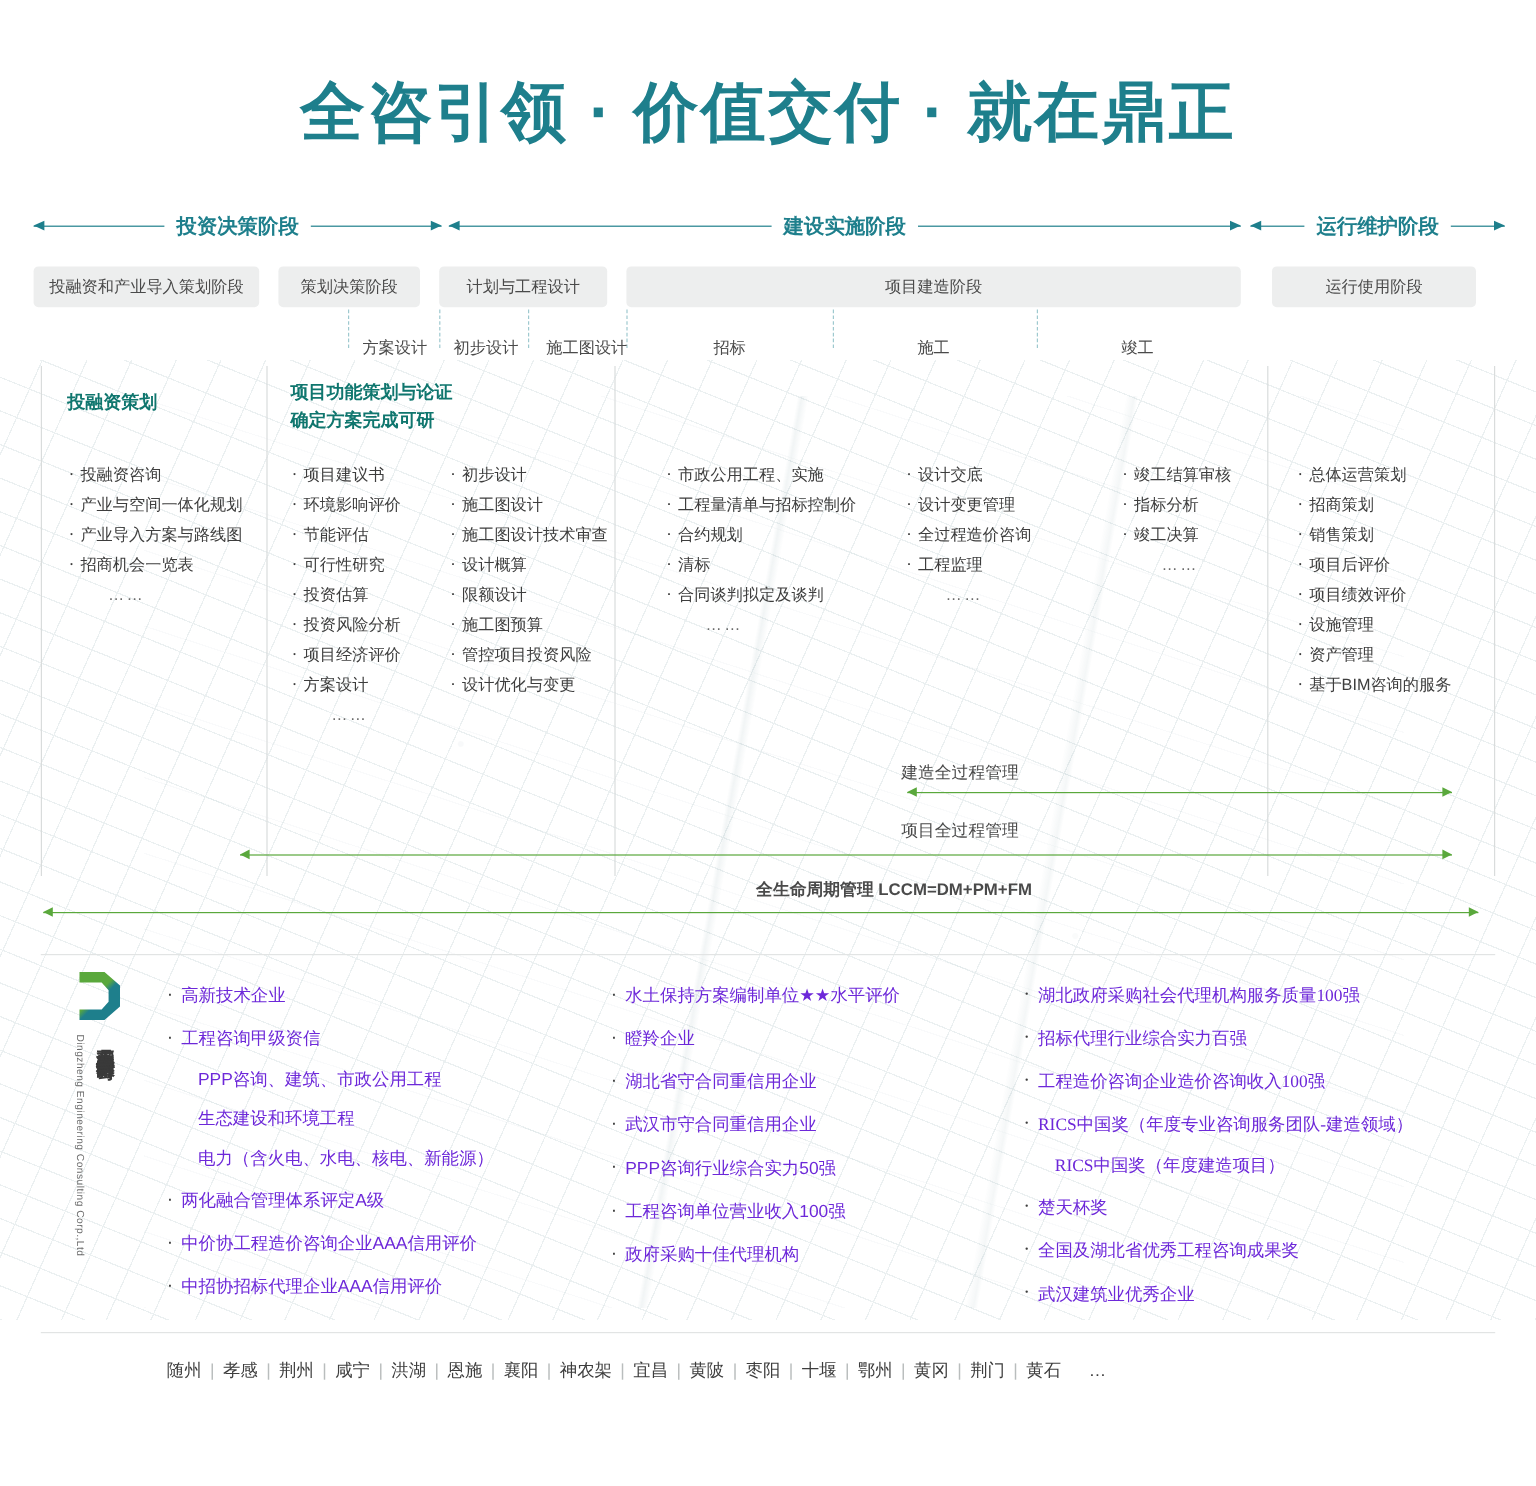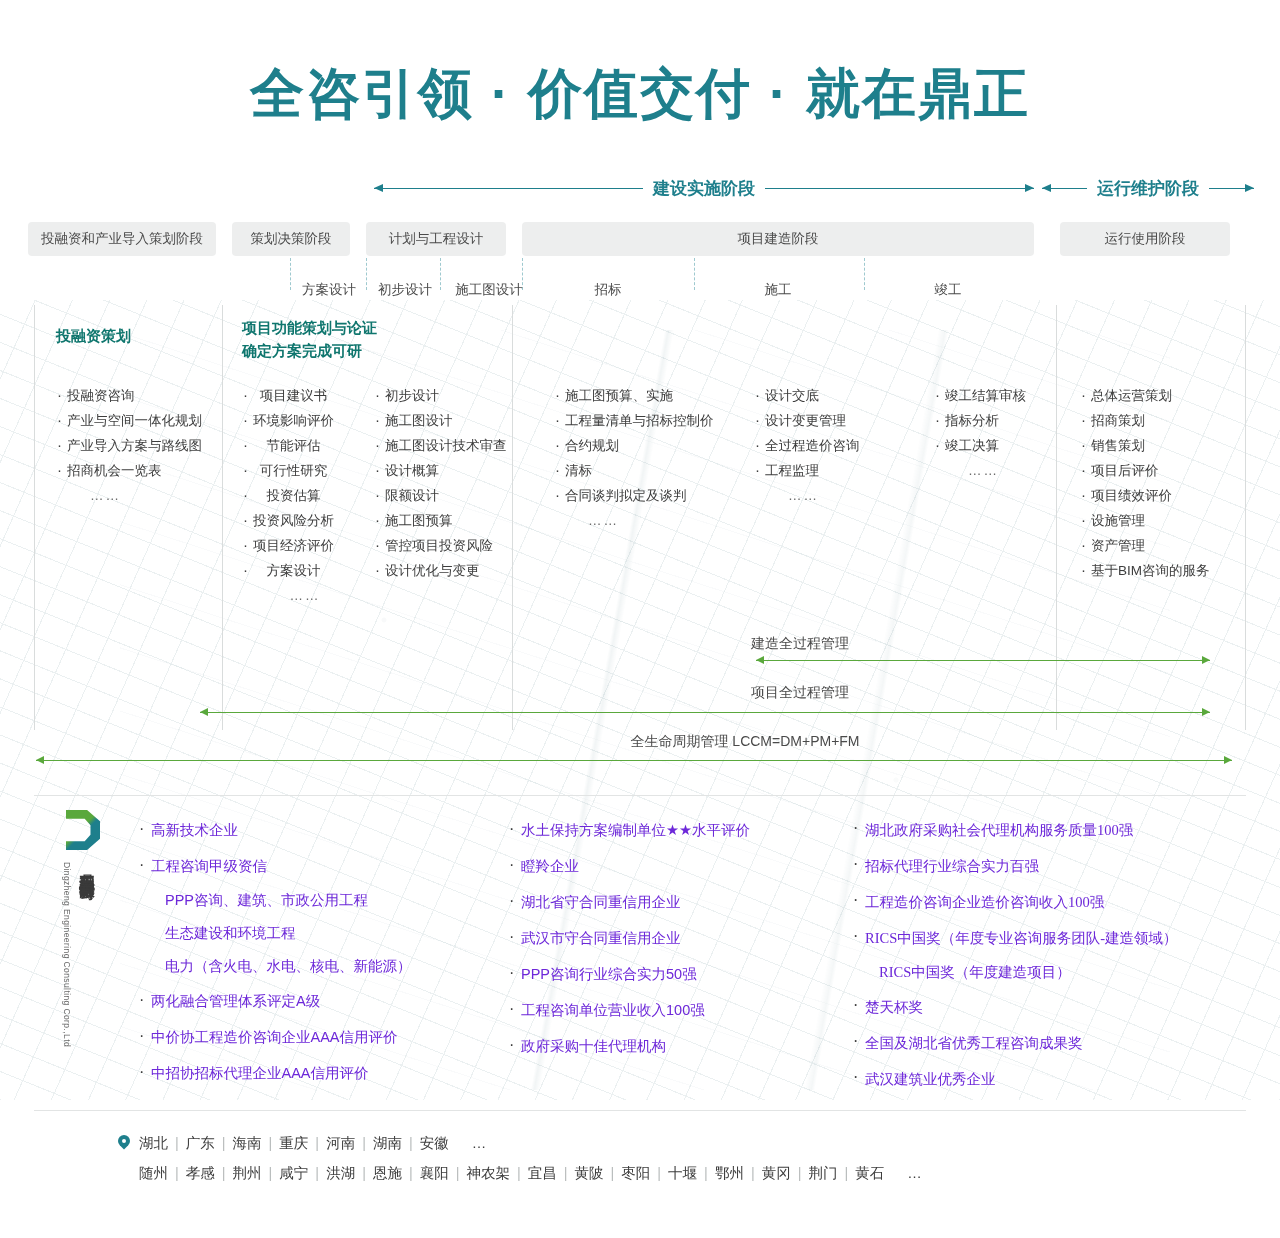--- a/index.html
+++ b/index.html
@@ -156,20 +156,25 @@
 </style>
 </head>
 <body>
 
 <div class="bg-art"></div>
 <div class="bg-art2"></div>
 
 <div class="title">全咨引领 · 价值交付 · 就在鼎正</div>
 
 <div class="phase-arrows">
+  <div class="arrow-group" style="left:28px; width:340px;">
+    <div class="arrow-line left"></div>
+    <div class="arrow-label">投资决策阶段</div>
+    <div class="arrow-line right"></div>
+  </div>
   <div class="arrow-group" style="left:374px; width:660px;">
     <div class="arrow-line left"></div>
     <div class="arrow-label">建设实施阶段</div>
     <div class="arrow-line right"></div>
   </div>
   <div class="arrow-group" style="left:1042px; width:212px;">
     <div class="arrow-line left"></div>
     <div class="arrow-label">运行维护阶段</div>
     <div class="arrow-line right"></div>
   </div>
@@ -208,21 +213,21 @@
     <li>产业与空间一体化规划</li>
     <li>产业导入方案与路线图</li>
     <li>招商机会一览表</li>
     <li class="ellipsis">……</li>
   </ul>
 
   <div class="col-head" style="left:208px; top:12px;">
     <div>项目功能策划与论证</div>
     <div>确定方案完成可研</div>
   </div>
-  <ul class="items" style="left:208px; top:78px;text-align:center;">
+  <ul class="items" style="left:208px; top:78px;">
     <li>项目建议书</li>
     <li>环境影响评价</li>
     <li>节能评估</li>
     <li>可行性研究</li>
     <li>投资估算</li>
     <li>投资风险分析</li>
     <li>项目经济评价</li>
     <li>方案设计</li>
     <li class="ellipsis">……</li>
   </ul>
@@ -232,21 +237,21 @@
     <li>施工图设计</li>
     <li>施工图设计技术审查</li>
     <li>设计概算</li>
     <li>限额设计</li>
     <li>施工图预算</li>
     <li>管控项目投资风险</li>
     <li>设计优化与变更</li>
   </ul>
 
   <ul class="items" style="left:520px; top:78px;">
-    <li>施工图预算、实施</li>
+    <li>市政公用工程、实施</li>
     <li>工程量清单与招标控制价</li>
     <li>合约规划</li>
     <li>清标</li>
     <li>合同谈判拟定及谈判</li>
     <li class="ellipsis">……</li>
   </ul>
 
   <ul class="items" style="left:720px; top:78px;">
     <li>设计交底</li>
     <li>设计变更管理</li>
@@ -273,21 +278,21 @@
     <li>基于BIM咨询的服务</li>
   </ul>
 </div>
 
 <div class="span-label" style="left:700px; top:635px; width:200px;">建造全过程管理</div>
 <div class="span-bar green" style="left:756px; top:660px; width:454px;"></div>
 
 <div class="span-label" style="left:700px; top:684px; width:200px;">项目全过程管理</div>
 <div class="span-bar green" style="left:200px; top:712px; width:1010px;"></div>
 
-<div class="span-label" style="left:585px; top:733px; width:320px;">全生命周期管理 LCCM=DM+PM+FM</div>
+<div class="span-label" style="left:585px; top:733px; width:320px;font-weight:bold;">全生命周期管理 LCCM=DM+PM+FM</div>
 <div class="span-bar green" style="left:36px; top:760px; width:1196px;"></div>
 
 <div class="divider" style="top:795px;"></div>
 
 <div class="logo-wrap">
   <div class="logo-mark">
       <div class="d-shape"></div>
     </div>
   <div class="logo-cn">鼎正工程咨询股份有限公司</div>
   <div class="logo-en">Dingzheng Engineering Consulting Corp.,Ltd</div>
@@ -321,19 +326,16 @@
   <li>RICS中国奖（年度专业咨询服务团队-建造领域）</li>
   <li class="sub">RICS中国奖（年度建造项目）</li>
   <li>楚天杯奖</li>
   <li>全国及湖北省优秀工程咨询成果奖</li>
   <li>武汉建筑业优秀企业</li>
 </ul>
 
 <div class="divider" style="top:1110px;"></div>
 
 <div class="footer">
-  <div class="footer-row">
-    <span class="pin"></span><span>湖北</span><span class="sep">|</span><span>广东</span><span class="sep">|</span><span>海南</span><span class="sep">|</span><span>重庆</span><span class="sep">|</span><span>河南</span><span class="sep">|</span><span>湖南</span><span class="sep">|</span><span>安徽</span><span class="sep" style="padding-left:12px">&nbsp;</span><span>…</span>
-  </div>
   <div class="footer-row" style="padding-left:21px;">
     <span>随州</span><span class="sep">|</span><span>孝感</span><span class="sep">|</span><span>荆州</span><span class="sep">|</span><span>咸宁</span><span class="sep">|</span><span>洪湖</span><span class="sep">|</span><span>恩施</span><span class="sep">|</span><span>襄阳</span><span class="sep">|</span><span>神农架</span><span class="sep">|</span><span>宜昌</span><span class="sep">|</span><span>黄陂</span><span class="sep">|</span><span>枣阳</span><span class="sep">|</span><span>十堰</span><span class="sep">|</span><span>鄂州</span><span class="sep">|</span><span>黄冈</span><span class="sep">|</span><span>荆门</span><span class="sep">|</span><span>黄石</span><span class="sep" style="padding-left:12px">&nbsp;</span><span>…</span>
   </div>
 </div>
 
 </body></html>

